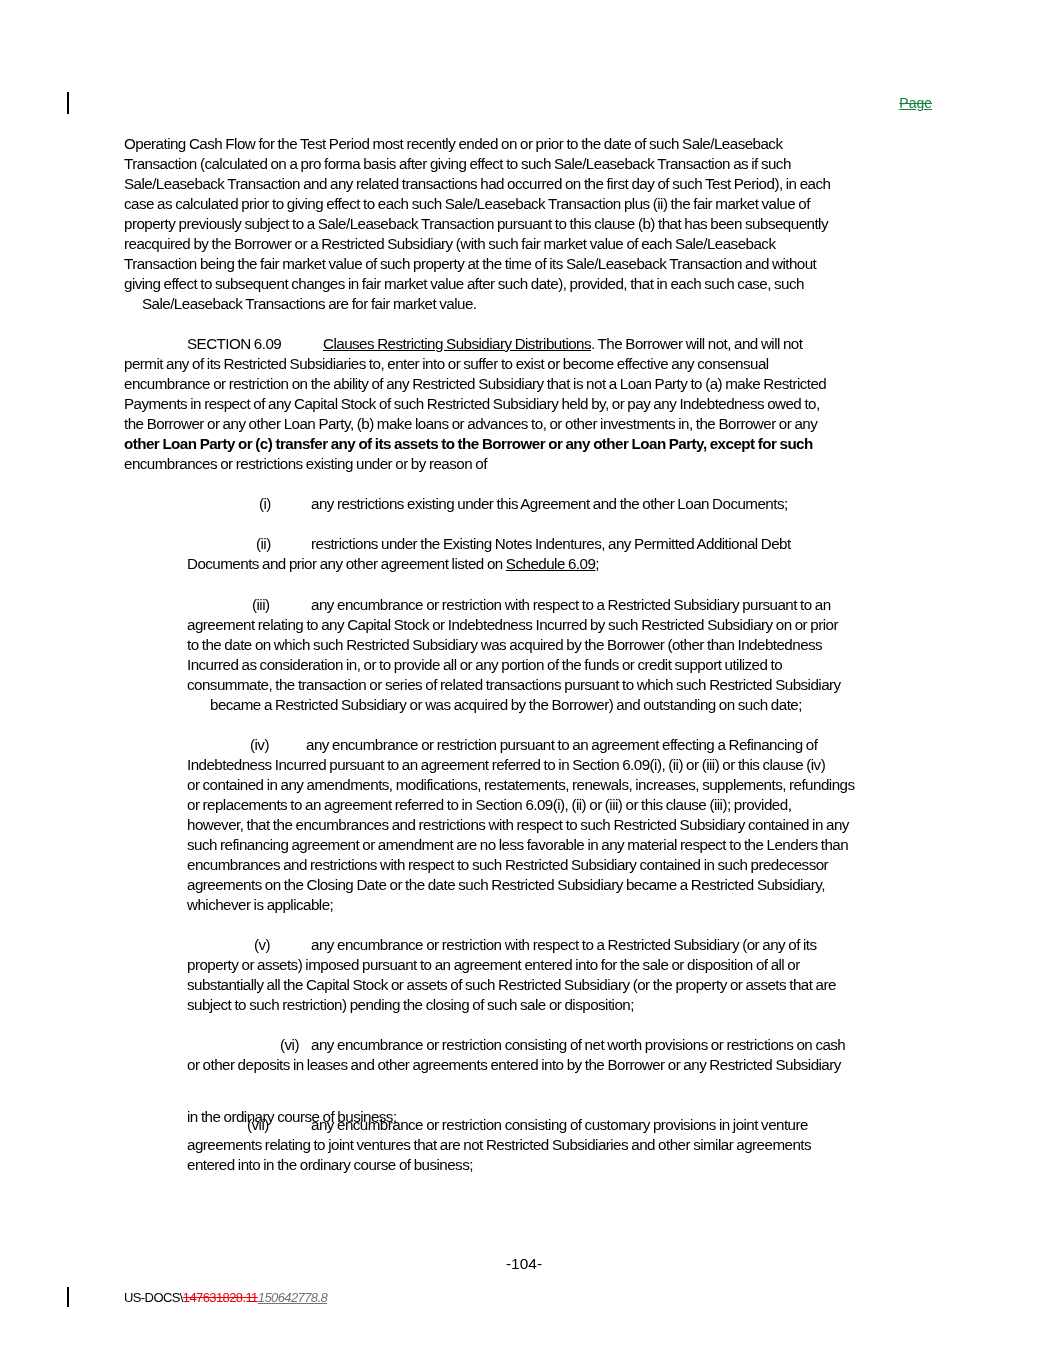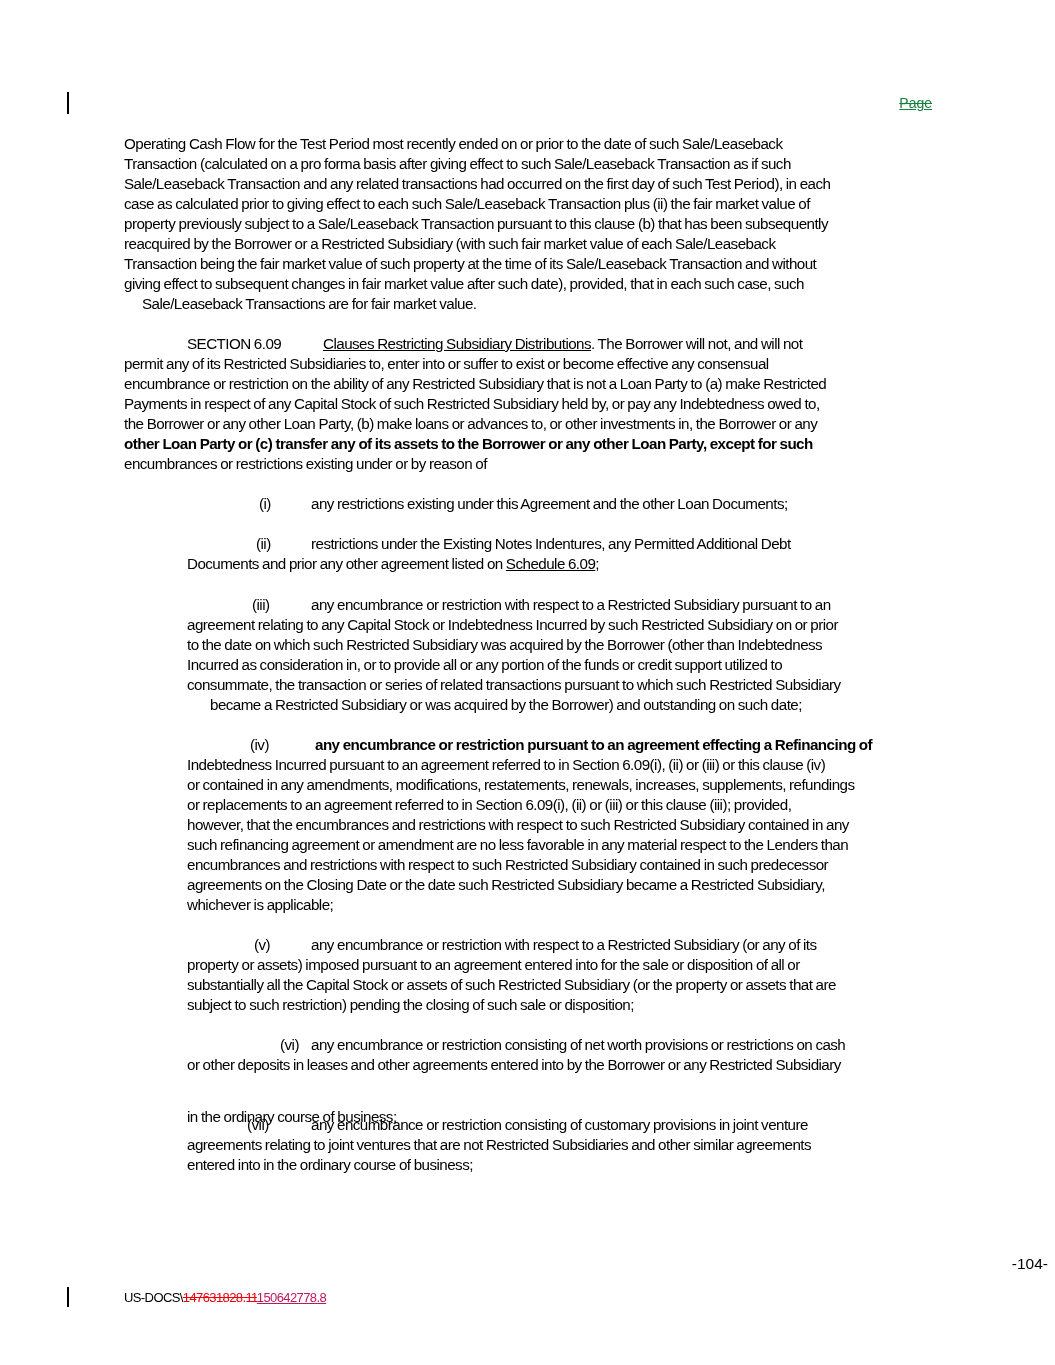--- a/index.html
+++ b/index.html
@@ -4,24 +4,24 @@
 <style>
   html, body { margin:0; padding:0; background:#ffffff; }
   body { width:1055px; height:1365px; position:relative; overflow:hidden;
          font-family:"Liberation Sans", sans-serif; color:#000; }
   .line { position:absolute; font-size:15.2px; line-height:20px; white-space:nowrap;
           letter-spacing:-0.55px; word-spacing:-0.5px; }
   .u { text-decoration:underline; }
   .change-bar { position:absolute; left:67px; width:2px; background:#000; }
   .header-page { position:absolute; right:123px; top:95px; font-size:14px; color:#15803d;
                  text-decoration:line-through underline; }
-  .page-num { position:absolute; left:0; width:1048px; text-align:right; top:1255px; font-size:15.5px; }
+  .page-num { position:absolute; left:0; width:1048px; text-align:center; top:1255px; font-size:15.5px; }
   .footer { position:absolute; left:124px; top:1290px; font-size:13px; letter-spacing:-0.6px; }
   .del { color:#e8000b; text-decoration:line-through; }
-  .ins { color:#be185d; text-decoration:underline; }
+  .ins { color:#737373; text-decoration:underline;font-style:italic; }
 </style>
 </head>
 <body>
 
 <div class="change-bar" style="top:92px;height:22px;"></div>
 <div class="change-bar" style="top:1287px;height:20px;"></div>
 
 <span class="header-page">Page</span>
 
 <div>
@@ -63,21 +63,21 @@
   <div class="line" style="left:311px;top:595px;">any encumbrance or restriction with respect to a Restricted Subsidiary pursuant to an</div>
   <div class="line" style="left:187px;top:615px;">agreement relating to any Capital Stock or Indebtedness Incurred by such Restricted Subsidiary on or prior</div>
   <div class="line" style="left:187px;top:635px;">to the date on which such Restricted Subsidiary was acquired by the Borrower (other than Indebtedness</div>
   <div class="line" style="left:187px;top:655px;">Incurred as consideration in, or to provide all or any portion of the funds or credit support utilized to</div>
   <div class="line" style="left:187px;top:675px;">consummate, the transaction or series of related transactions pursuant to which such Restricted Subsidiary</div>
   <div class="line" style="left:194px;top:695px;margin-left:16px;">became a Restricted Subsidiary or was acquired by the Borrower) and outstanding on such date;</div>
 </div>
 
 <div>
   <div class="line" style="left:250px;top:735px;">(iv)</div>
-  <div class="line" style="left:315px;top:735px;font-weight:bold;">any encumbrance or restriction pursuant to an agreement effecting a Refinancing of</div>
+  <div class="line" style="left:306px;top:735px;">any encumbrance or restriction pursuant to an agreement effecting a Refinancing of</div>
   <div class="line" style="left:187px;top:755px;">Indebtedness Incurred pursuant to an agreement referred to in Section 6.09(i), (ii) or (iii) or this clause (iv)</div>
   <div class="line" style="left:187px;top:775px;">or contained in any amendments, modifications, restatements, renewals, increases, supplements, refundings</div>
   <div class="line" style="left:187px;top:795px;text-align:right;">or replacements to an agreement referred to in Section 6.09(i), (ii) or (iii) or this clause (iii); provided,</div>
   <div class="line" style="left:187px;top:815px;">however, that the encumbrances and restrictions with respect to such Restricted Subsidiary contained in any</div>
   <div class="line" style="left:187px;top:835px;">such refinancing agreement or amendment are no less favorable in any material respect to the Lenders than</div>
   <div class="line" style="left:187px;top:855px;">encumbrances and restrictions with respect to such Restricted Subsidiary contained in such predecessor</div>
   <div class="line" style="left:187px;top:875px;">agreements on the Closing Date or the date such Restricted Subsidiary became a Restricted Subsidiary,</div>
   <div class="line" style="left:187px;top:895px;">whichever is applicable;</div>
 </div>
 

